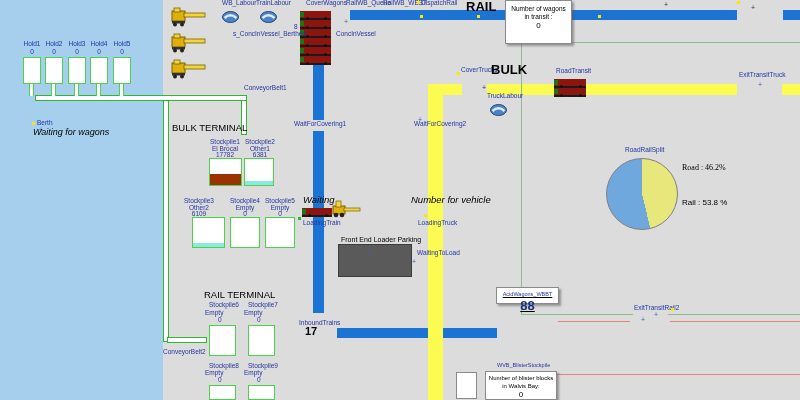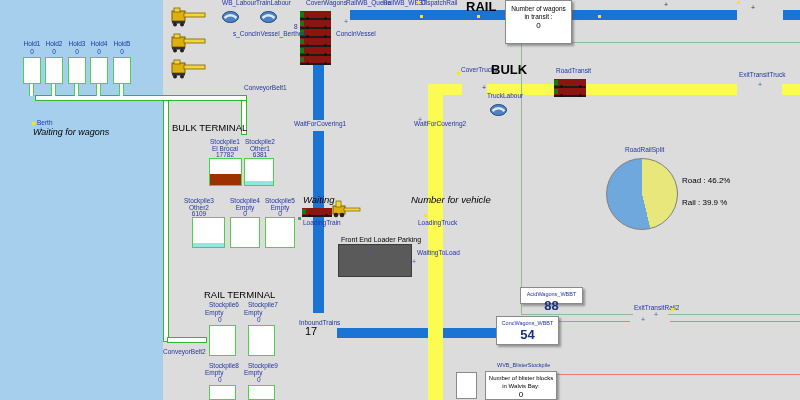--- a/index.html
+++ b/index.html
@@ -2,21 +2,21 @@
 <html><head>
 <meta charset="utf-8">
 <style>
   html,body{margin:0;padding:0;}
   #canvas{position:relative;width:800px;height:400px;background:#dcdcdc;overflow:hidden;
           font-family:"Liberation Sans",sans-serif;}
   .abs{position:absolute;}
   .lbl{position:absolute;font-size:6.5px;color:#2335a0;white-space:nowrap;line-height:1;}
   .cen{text-align:center;}
   .blk{color:#000;}
-  .bold{font-weight:normal;}
+  .bold{font-weight:bold;}
   .it{font-style:italic;}
   .hdr{position:absolute;font-size:13px;font-weight:bold;color:#000;white-space:nowrap;line-height:1;}
   .sec{position:absolute;font-size:9.5px;color:#000;white-space:nowrap;line-height:1;}
   .bar-blue{position:absolute;background:#1b74d4;}
   .bar-yellow{position:absolute;background:#fbfb52;}
   .line-green{position:absolute;background:#8fbc8f;}
   .line-red{position:absolute;background:#e98080;}
   .conv{position:absolute;background:#fff;border:1px solid #2eb82e;box-sizing:border-box;}
   .hold{position:absolute;width:18px;height:27px;background:#fff;border:1px solid #4ad34a;box-sizing:border-box;}
   .stem{position:absolute;width:5px;height:12px;background:#fff;border-left:1px solid #4ad34a;border-right:1px solid #4ad34a;box-sizing:border-box;}
@@ -303,35 +303,31 @@
   <span class="lbl" style="left:248px;top:363px;">Stockpile9</span>
   <span class="lbl" style="left:244px;top:370px;">Empty</span>
   <span class="lbl" style="left:257px;top:377px;">0</span>
   <div class="sp-box" style="left:248px;top:385px;width:27px;height:15px;"></div>
 
   <span class="lbl" style="left:299px;top:320px;">InboundTrains</span>
   <span class="lbl blk bold" style="left:305px;top:326px;font-size:11px;">17</span>
 
   <span class="lbl" style="left:625px;top:147px;">RoadRailSplit</span>
   <div id="pie" style="background: conic-gradient(rgb(231, 231, 124) 0deg, rgb(231, 231, 124) 166.32deg, rgb(111, 168, 220) 166.32deg, rgb(111, 168, 220) 360deg);"></div>
-  <span class="leg" style="left:682px;top:177px;">Road : 46.2%</span>
-  <span class="leg" style="left:682px;top:199px;">Rail : 39.9 %</span>
+  <span class="leg" style="left:682px;top:164px;font-family:Liberation Serif, serif;">Road : 46.2%</span>
+  <span class="leg" style="left:682px;top:199px;">Rail : 53.8 %</span>
 
   <span class="lbl" style="left:634px;top:305px;">ExitTransitRail2</span>
   <span class="plus" style="left:641px;top:316px;">+</span>
   <span class="plus" style="left:654px;top:311px;">+</span>
   <div class="dot" style="left:671px;top:308px;"></div>
 
-  <div class="wbox" style="left:520px;top:287px;width:63px;height:17px;">
+  <div class="wbox" style="left:496px;top:287px;width:63px;height:17px;text-decoration:underline;">
     <div class="cbox-l">AcidWagons_WBBT</div>
     <div class="cbox-v">88</div>
-  </div>
-  <div class="wbox" style="left:496px;top:316px;width:63px;height:29px;">
-    <div class="cbox-l">ConcWagons_WBBT</div>
-    <div class="cbox-v">54</div>
   </div>
 
   <span class="lbl" style="left:497px;top:363px;font-size:5.5px;">WVB_BlisterStockpile</span>
   <div class="wbox" style="left:456px;top:372px;width:21px;height:27px;box-shadow:none;"></div>
   <div class="wbox" style="left:485px;top:371px;width:72px;height:29px;padding-top:3px;">
     <div class="t" style="font-size:6px;">Number of blister blocks</div>
     <div class="t" style="font-size:6px;">in Walvis Bay:</div>
     <div class="v">0</div>
   </div>
 

